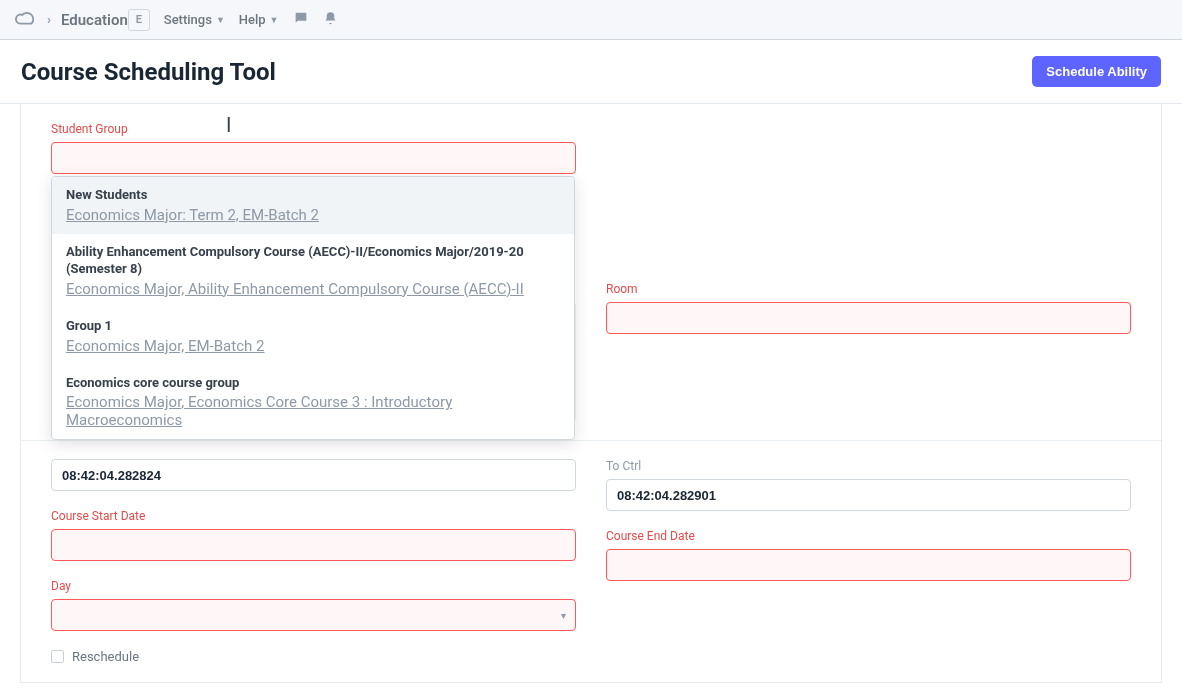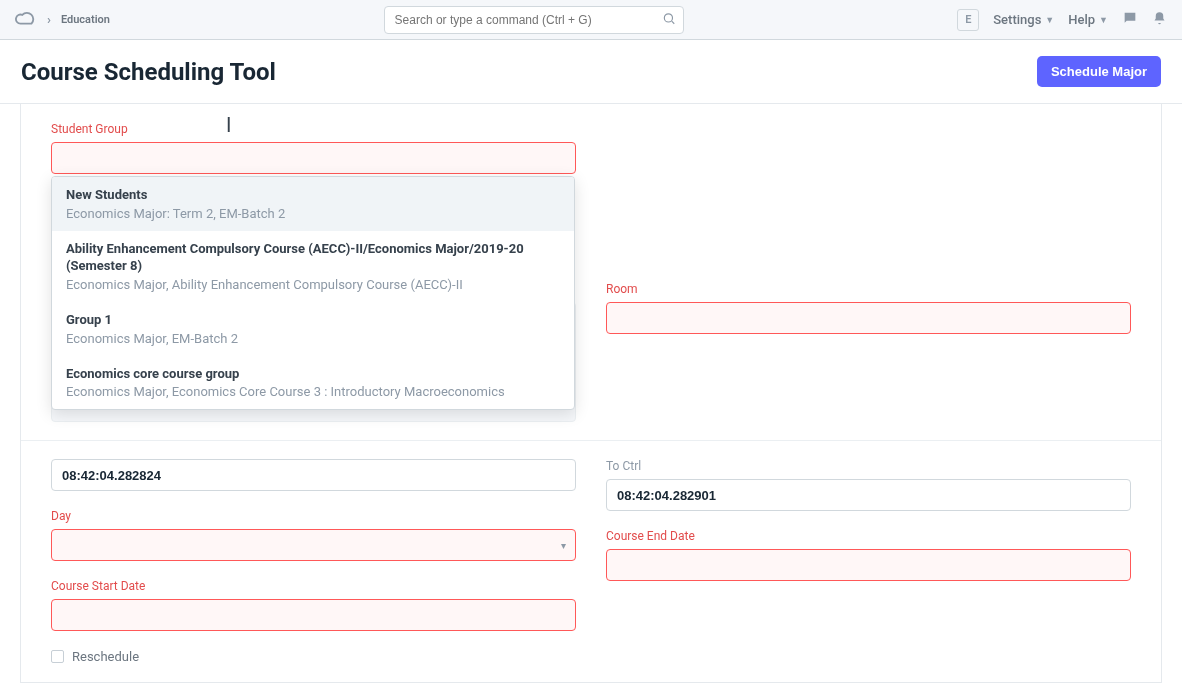--- a/index.html
+++ b/index.html
@@ -15,21 +15,21 @@
     background: #f5f7fa;
     border-bottom: 1px solid #d1d8dd;
     display: flex;
     align-items: center;
     padding: 0 15px;
   }
   .navbar-left { display: flex; align-items: center; flex: 0 0 auto; }
   .logo { width:22px; height:22px; position:relative; }
   .logo svg { display:block; }
   .chevron { color:#8d99a6; margin:0 10px; font-weight:bold; }
-  .crumb { color:#6c7680; font-weight:600; font-size:11px; text-decoration:none; }
+  .crumb { color:#6c7680; font-weight:600; font-size:15px; text-decoration:none; }
   .navbar-center { flex:1; display:flex; justify-content:center; padding:0 20px; }
   .search-wrap { position:relative; width:300px; }
   .search-input {
     width:100%; height:28px; border:1px solid #d1d8dd; border-radius:4px;
     padding:0 30px 0 10px; font-size:12px; background:#fff; color:#8d99a6;
   }
   .search-icon { position:absolute; right:8px; top:50%; transform:translateY(-50%); color:#8d99a6; }
   .navbar-right { display:flex; align-items:center; gap:14px; }
   .badge-e {
     width:22px; height:22px; border:1px solid #d1d8dd; border-radius:3px;
@@ -75,50 +75,39 @@
 
   .dropdown {
     position:absolute; top:30px; left:0; width:524px;
     background:#fff; border:1px solid #d1d8dd; border-radius:4px;
     box-shadow:0 4px 16px rgba(0,0,0,0.12);
     z-index:100; overflow:hidden;margin-top:24px;
   }
   .dd-item { padding:10px 14px; cursor:pointer; }
   .dd-item.highlighted { background:#f0f4f7; }
   .dd-title { font-size:13px; font-weight:700; color:#36414c; line-height:1.3; }
-  .dd-sub { font-size:13px; color:#8d99a6; margin-top:2px; }
+  .dd-sub { font-size:15px; color:#8d99a6; margin-top:2px;text-decoration:underline; }
   .cursor-caret {
     position:absolute; left:175px; top:-9px; font-size:20px; color:#36414c;
     pointer-events:none; z-index:101;
   }
 </style>
 </head>
 <body>
 
 <div class="navbar">
   <div class="navbar-left">
     <span class="logo">
       <svg viewBox="0 0 24 24" width="22" height="22" fill="none" stroke="#8d99a6" stroke-width="2">
         <path d="M6 16a5 5 0 1 1 2-9.6A6 6 0 1 1 18 16H6z"></path>
       </svg>
     </span>
     <span class="chevron">›</span>
     <a class="crumb">Education</a>
   </div>
-  <div class="navbar-center">
-    <div class="search-wrap">
-      <input class="search-input" placeholder="Search or type a command (Ctrl + G)" style="">
-      <span class="search-icon">
-        <svg width="14" height="14" viewBox="0 0 24 24" fill="none" stroke="currentColor" stroke-width="2">
-            <circle cx="11" cy="11" r="7"></circle>
-            <line x1="21" y1="21" x2="16.65" y2="16.65"></line>
-          </svg>
-      </span>
-    </div>
-  </div>
   <div class="navbar-right">
     <span class="badge-e">E</span>
     <span class="nav-link">
       <span>Settings</span>
       <span class="caret-down">▼</span>
     </span>
     <span class="nav-link">
       <span>Help</span>
       <span class="caret-down">▼</span>
     </span>
@@ -130,21 +119,21 @@
     <span class="icon-btn">
       <svg width="15" height="15" viewBox="0 0 24 24" fill="currentColor">
           <path d="M12 2a6 6 0 0 0-6 6v4l-2 3h16l-2-3V8a6 6 0 0 0-6-6zM10 19a2 2 0 0 0 4 0h-4z"></path>
         </svg>
     </span>
   </div>
 </div>
 
 <div class="page-head">
   <div class="page-title">Course Scheduling Tool</div>
-  <button class="btn-primary">Schedule Major</button>
+  <button class="btn-primary">Schedule Ability</button>
 </div>
 
 <div class="form-outer">
 
   <div class="section">
     <div class="row">
       <div class="col">
         <div class="field-block">
           <label class="label req">Student Group</label>
           <input class="control error" value="" style="">
@@ -182,30 +171,30 @@
     </div>
   </div>
 
   <div class="section">
     <div class="row">
       <div class="col">
         <div class="field-block">
           <input class="control bold" value="08:42:04.282824" style="">
         </div>
         <div class="field-block">
+          <label class="label req">Course Start Date</label>
+          <input class="control error" value="" style="">
+        </div>
+        <div class="field-block">
           <label class="label req">Day</label>
           <div class="select-wrap">
             <input class="control error" readonly="" value="" style="">
             <span class="select-arrow">▾</span>
           </div>
         </div>
-        <div class="field-block">
-          <label class="label req">Course Start Date</label>
-          <input class="control error" value="" style="">
-        </div>
         <div class="checkbox-row">
           <span class="checkbox"></span>
           <span>Reschedule</span>
         </div>
       </div>
       <div class="col">
         <div class="field-block">
           <label class="label">To Ctrl</label>
           <input class="control bold" value="08:42:04.282901" style="">
         </div>

